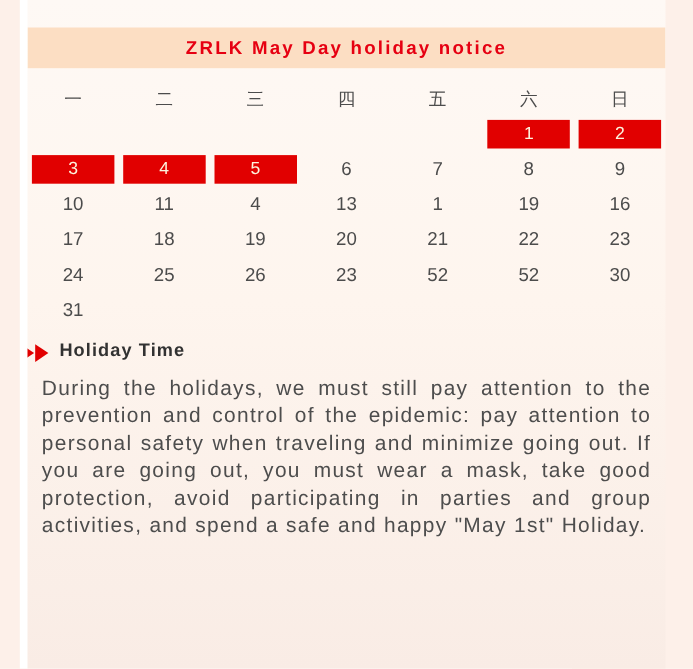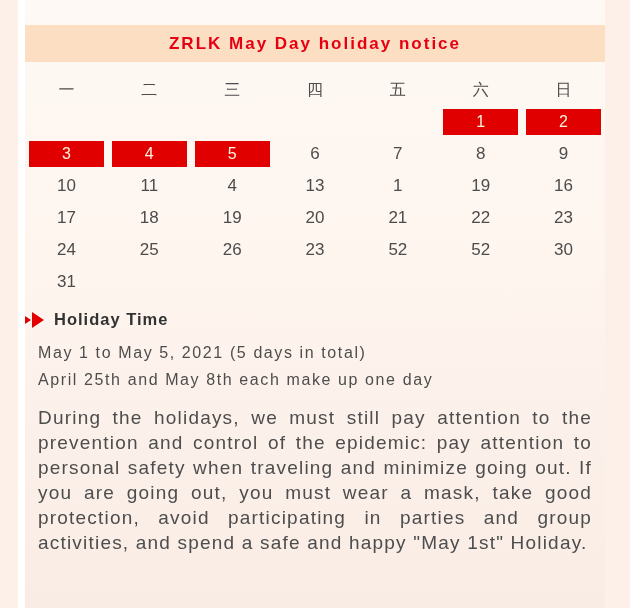--- a/index.html
+++ b/index.html
@@ -46,21 +46,21 @@
   .weekday{font-size:16px;color:#4c4c4c;}
   .day{font-size:17px;color:#4c4c4c;}
   .holiday{
     width:75px;height:26px;
     background:#e10000;
     color:#fdf3de;
     font-size:16px;
     display:flex;align-items:center;justify-content:center;
   }
   .section-head{
-    display:flex;align-items:center;
+    display:flex;align-items:flex-end;
     margin-left:-6px;
   }
   .section-head.first{margin-top:12px;}
   .section-head.second{margin-top:16px;}
   .arrow{
     width:0;height:0;
     border-style:solid;
     border-width:8px 0 8px 12px;
     border-color:transparent transparent transparent #e10000;
     margin-right:1px;
@@ -175,22 +175,18 @@
           <div></div>
         </div>
       </div>
 
     <div class="section-head first">
       <span class="arrow"></span>
       <span class="arrow"></span>
       <span class="head-label">Holiday Time</span>
     </div>
 
-    <div class="holiday-lines">
-      <div>May 1 to May 5, 2021 (5 days in total)</div>
-      <div>April 25th and May 8th each make up one day</div>
-    </div>
 
 
     <p class="notice">During the holidays, we must still pay attention to the prevention and control of the epidemic: pay attention to personal safety when traveling and minimize going out. If you are going out, you must wear a mask, take good protection, avoid participating in parties and group activities, and spend a safe and happy "May 1st" Holiday.</p>
 
   </div>
 </div>
 
 </body></html>

